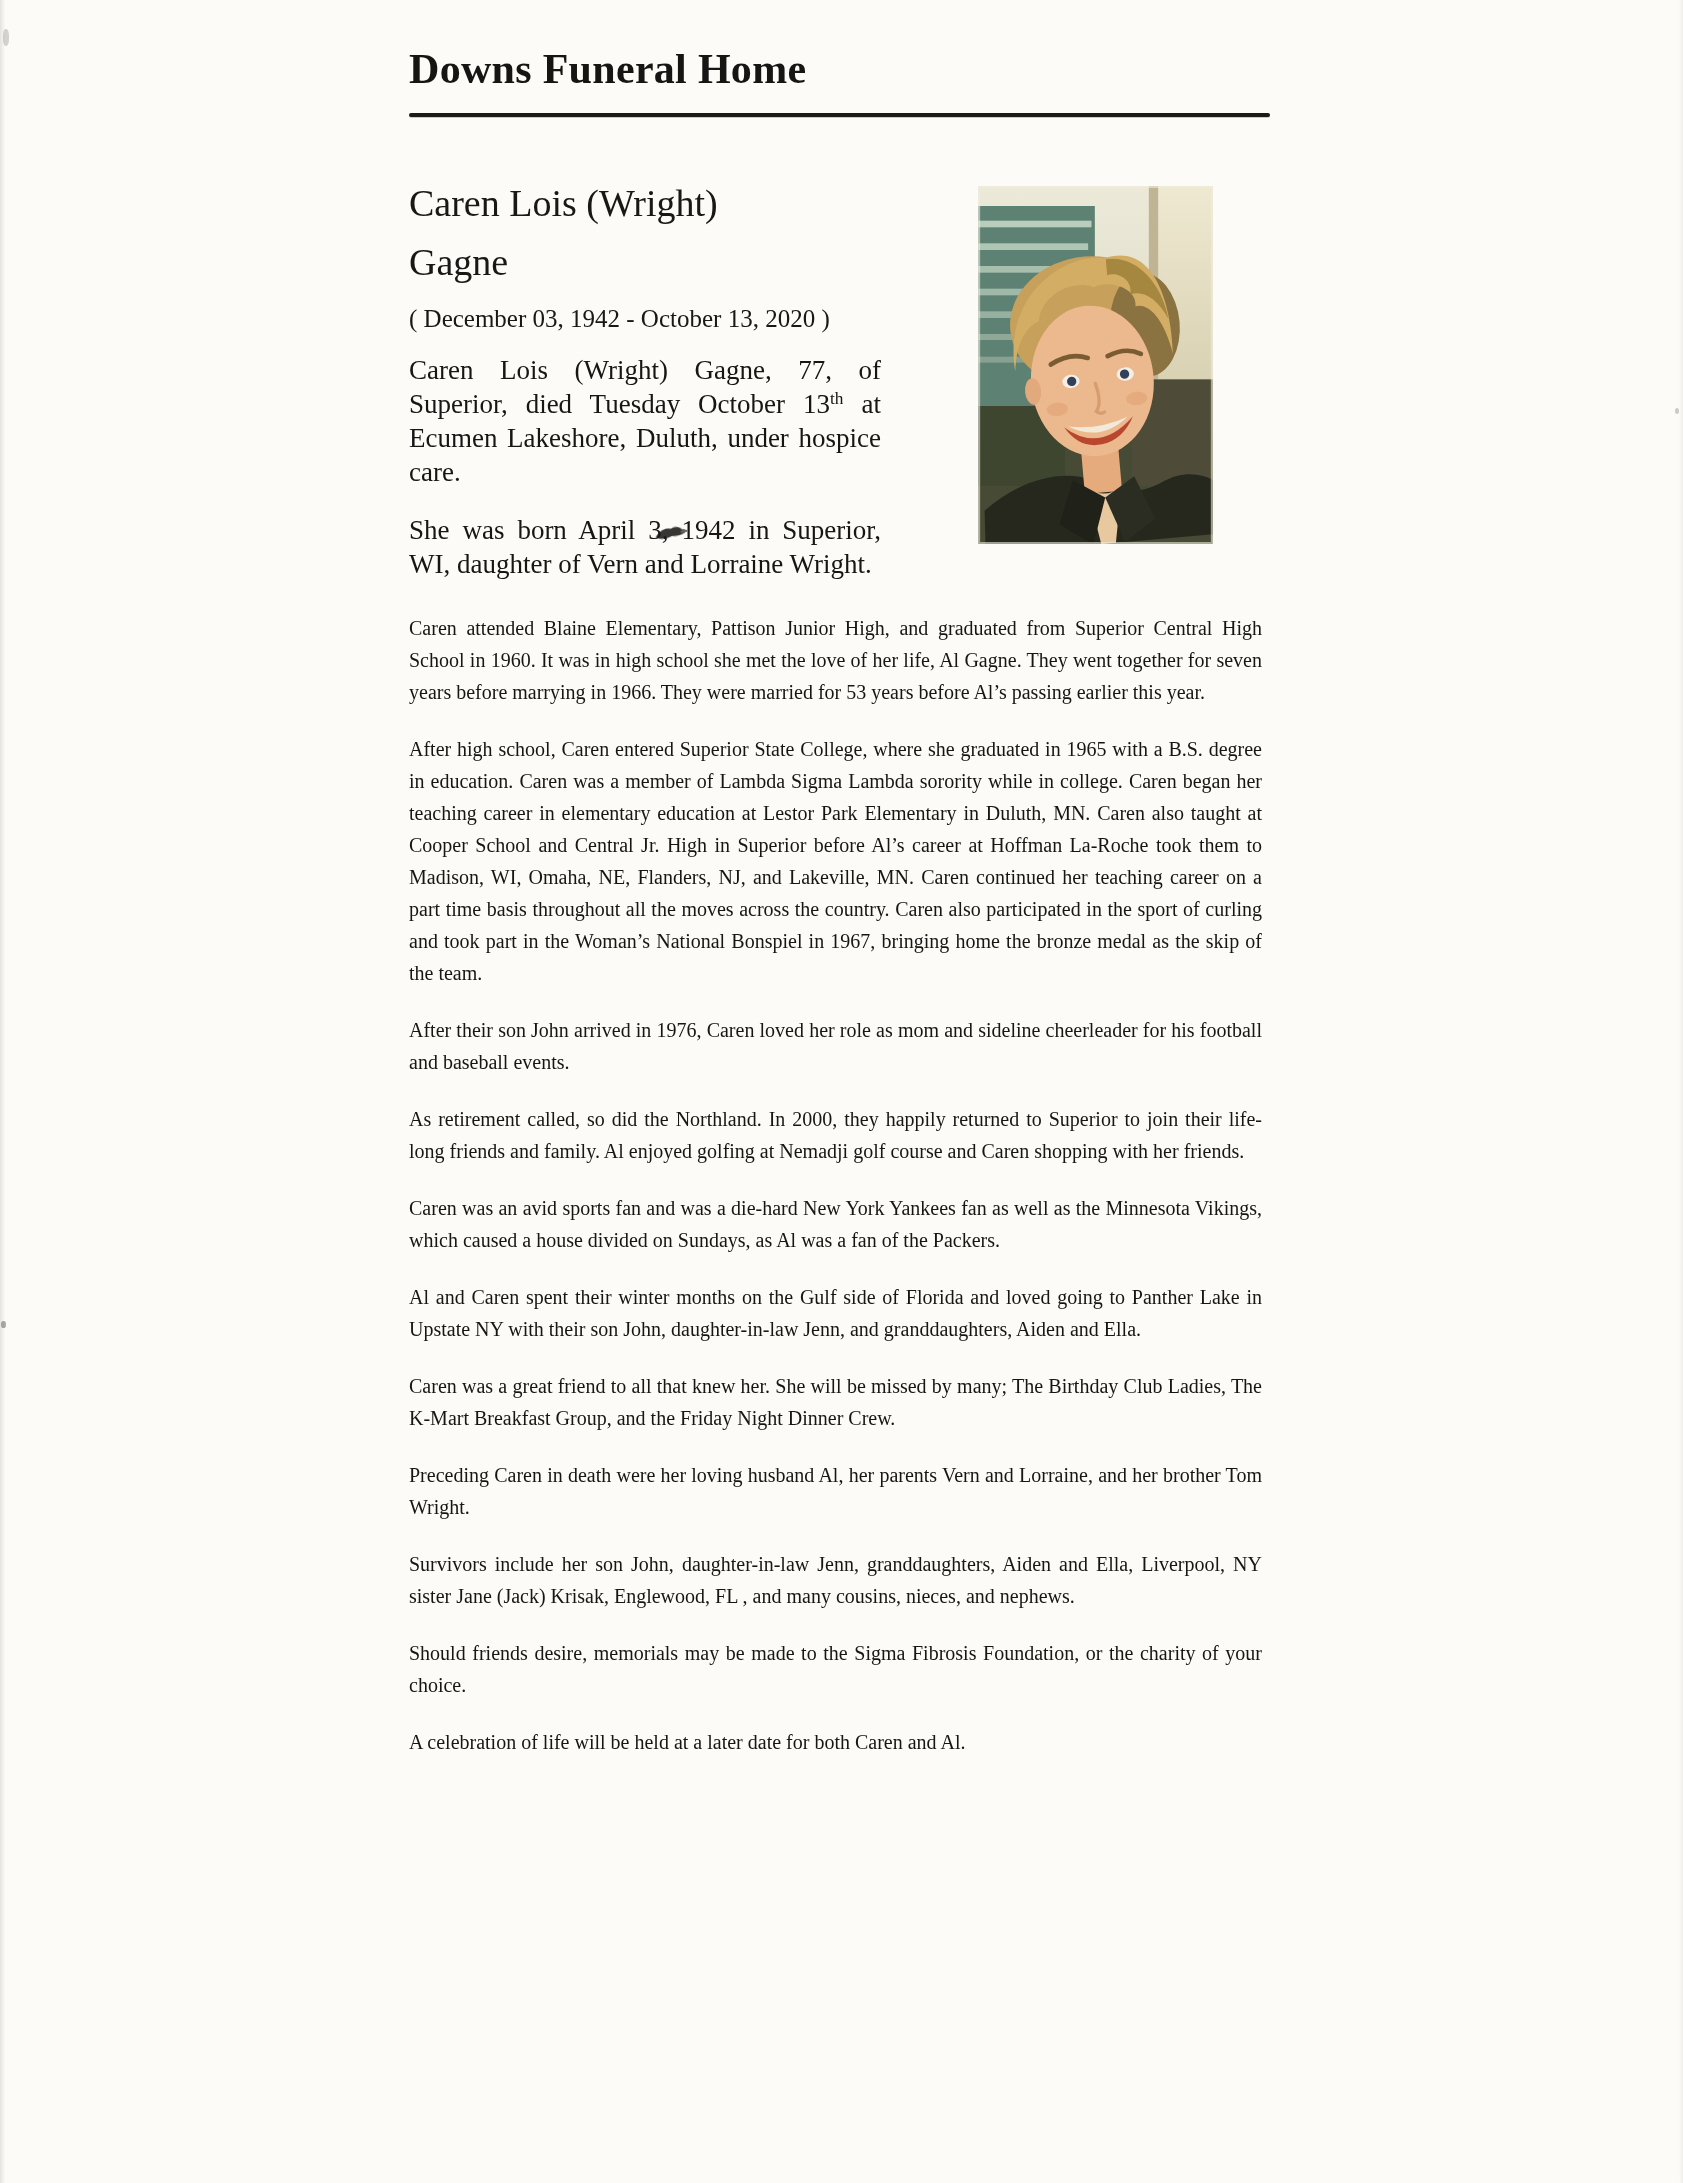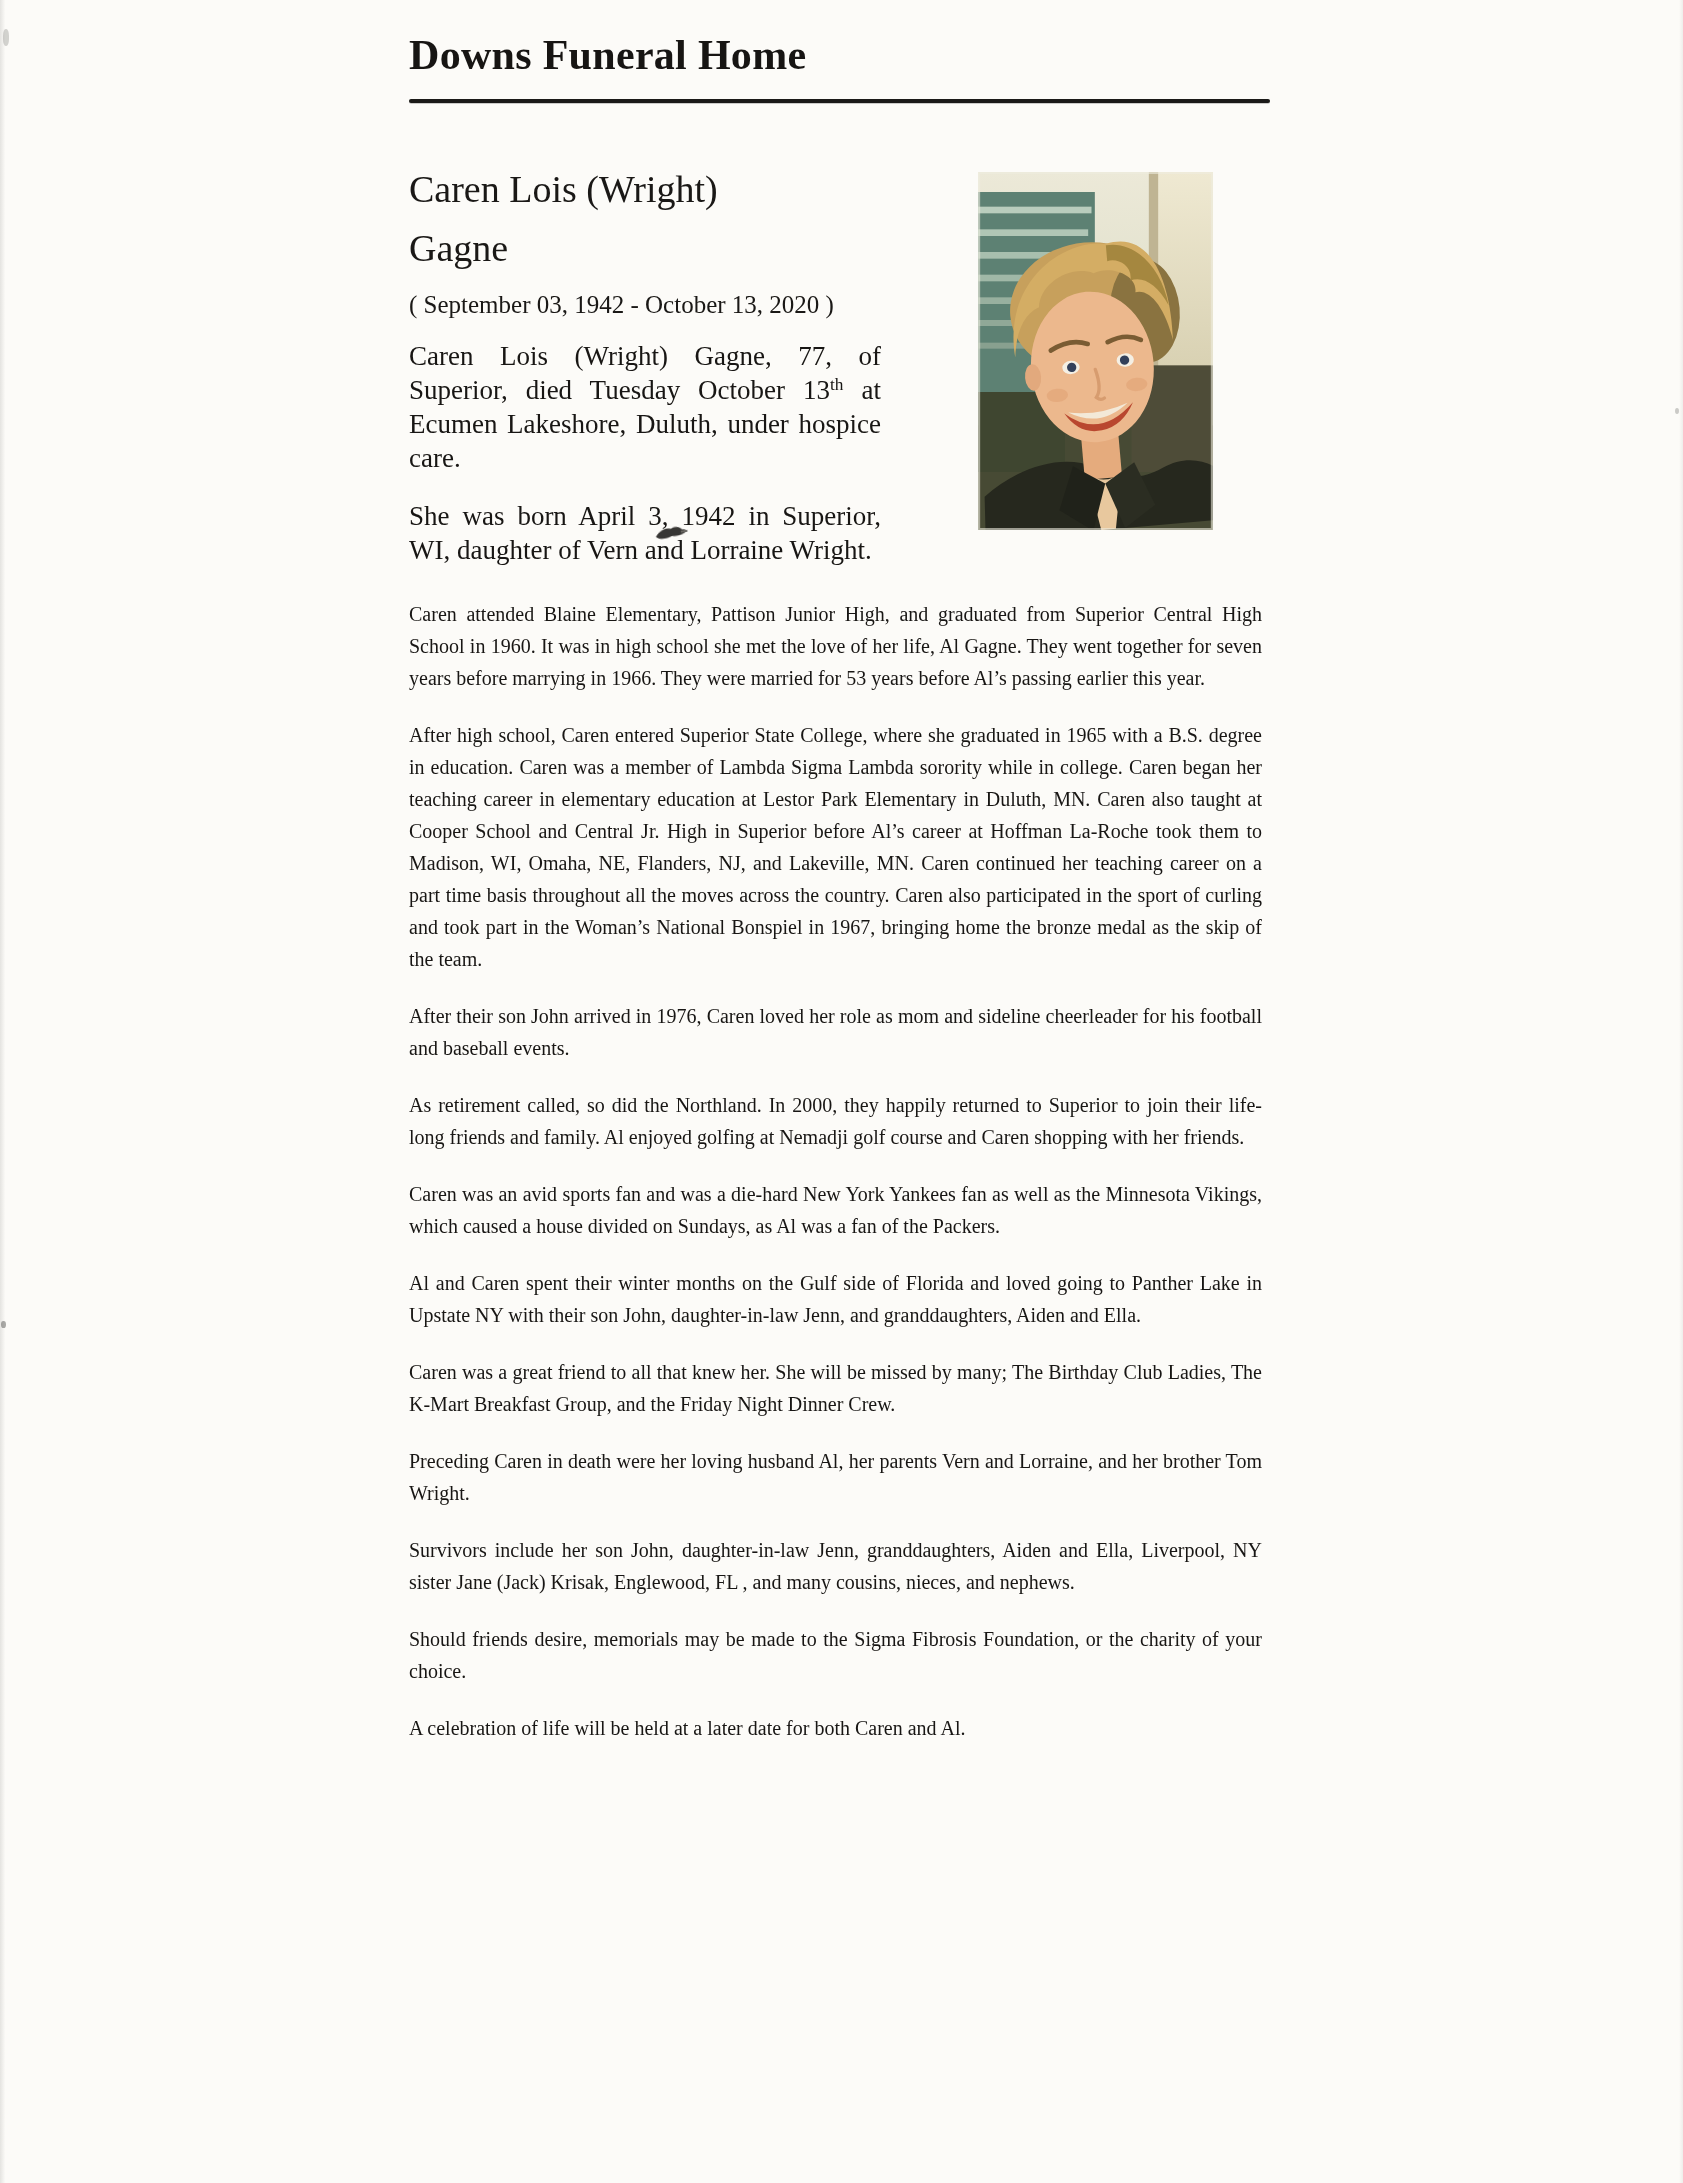--- a/index.html
+++ b/index.html
@@ -21,21 +21,21 @@
       linear-gradient(270deg, rgba(120,120,118,0.10) 0px, rgba(120,120,118,0.0) 4px),
       #fcfbf8;
   }
   .content {
     position: absolute;
     left: 409px;
     top: 0;
     width: 861px;
   }
   .fh-header {
-    margin: 31px 0 0 0;
+    margin: 45px 0 0 0;
     font-size: 42px;
     font-weight: bold;
     line-height: 48px;
     letter-spacing: 0.3px;
     color: #171513;
   }
   .rule {
     margin-top: 20px;
     height: 4px;
     background: #1b1a18;
@@ -121,21 +121,21 @@
     <h1 class="fh-header">Downs Funeral Home</h1>
 
     <div class="rule"></div>
 
     <div class="section1">
       <div class="leftcol">
         <h2 class="obit-title">
           <span style="display:block">Caren Lois (Wright)</span>
           <span style="display:block">Gagne</span>
         </h2>
-        <div class="obit-dates">( September 03, 1942 - October 13, 2020 )</div>
+        <div class="obit-dates">( December 03, 1942 - October 13, 2020 )</div>
         <p class="intro-p"><span>Caren Lois (Wright) Gagne, 77, of Superior, died Tuesday October 13</span><sup>th</sup><span> at Ecumen Lakeshore, Duluth, under hospice care.</span></p>
         <p class="intro-p second">She was born April 3, 1942 in Superior, WI, daughter of Vern and Lorraine Wright.</p>
       </div>
 
       <figure class="photo-fig">
         <svg viewBox="0 0 352 537" aria-hidden="true">
           <defs>
             <linearGradient id="bgTop" x1="0" y1="0" x2="0" y2="1">
               <stop offset="0" stop-color="#ece9d8"></stop>
               <stop offset="1" stop-color="#cfd3b8"></stop>

